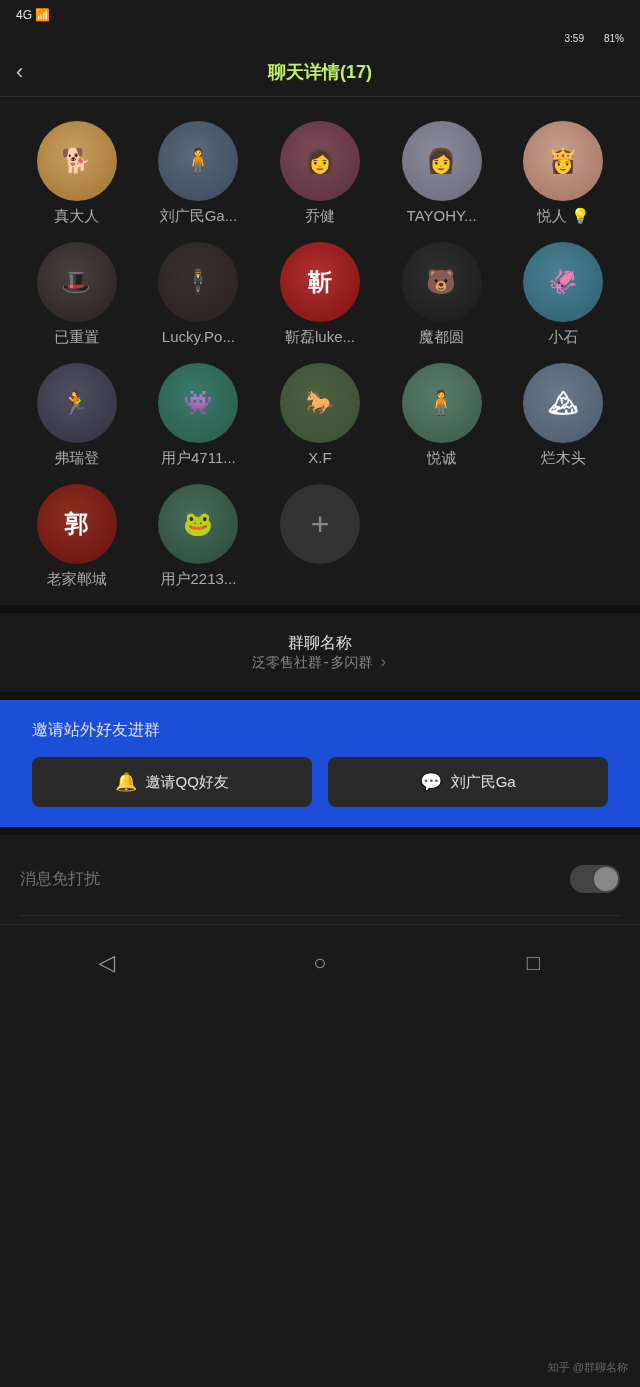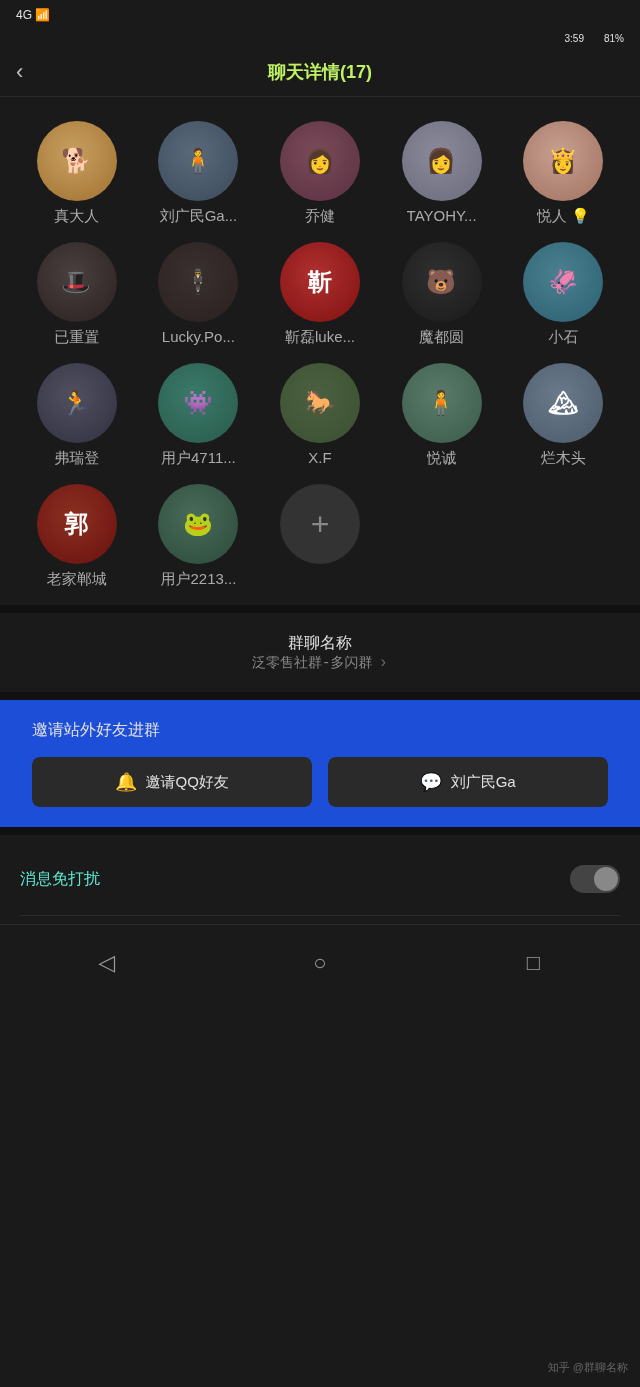--- a/index.html
+++ b/index.html
@@ -186,21 +186,21 @@
     }
     .toggle-row {
       display: flex;
       justify-content: space-between;
       align-items: center;
       padding: 22px 0;
       border-bottom: 1px solid #2a2a2a;
     }
     .toggle-label {
       font-size: 16px;
-      color: #5eead4;
+      color: #737373;
     }
     .toggle-switch {
       width: 50px;
       height: 28px;
       border-radius: 14px;
       background: #444;
       position: relative;
       cursor: pointer;
     }
     .toggle-switch::after {

